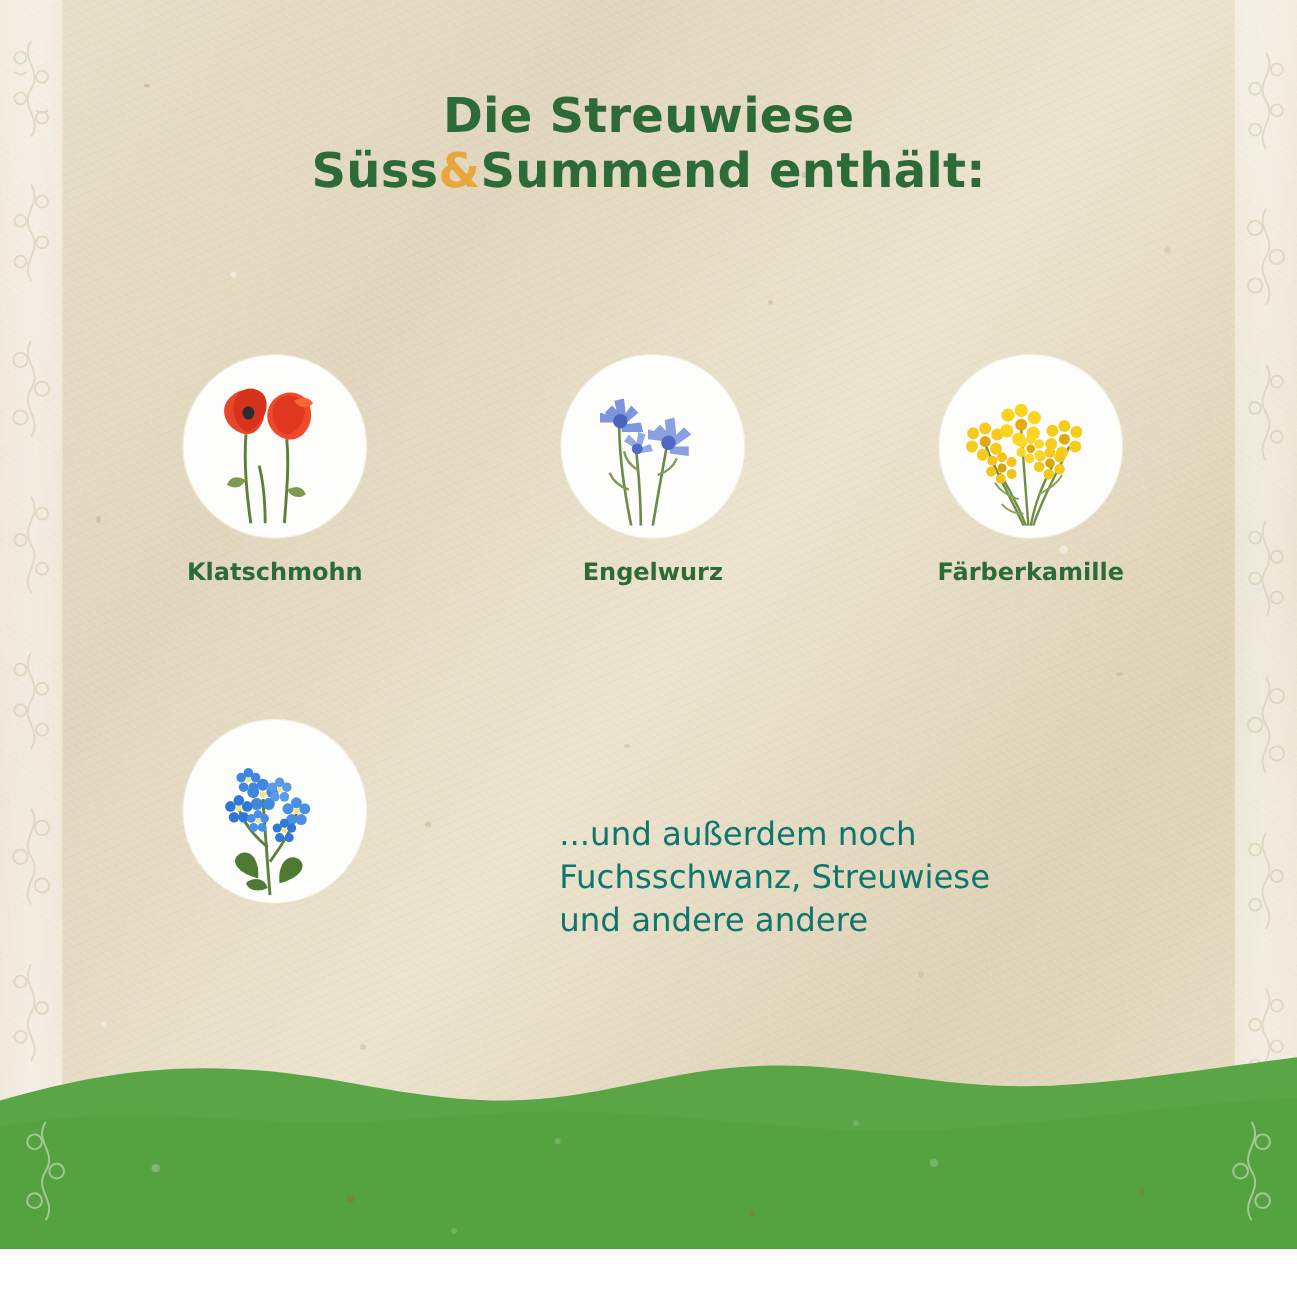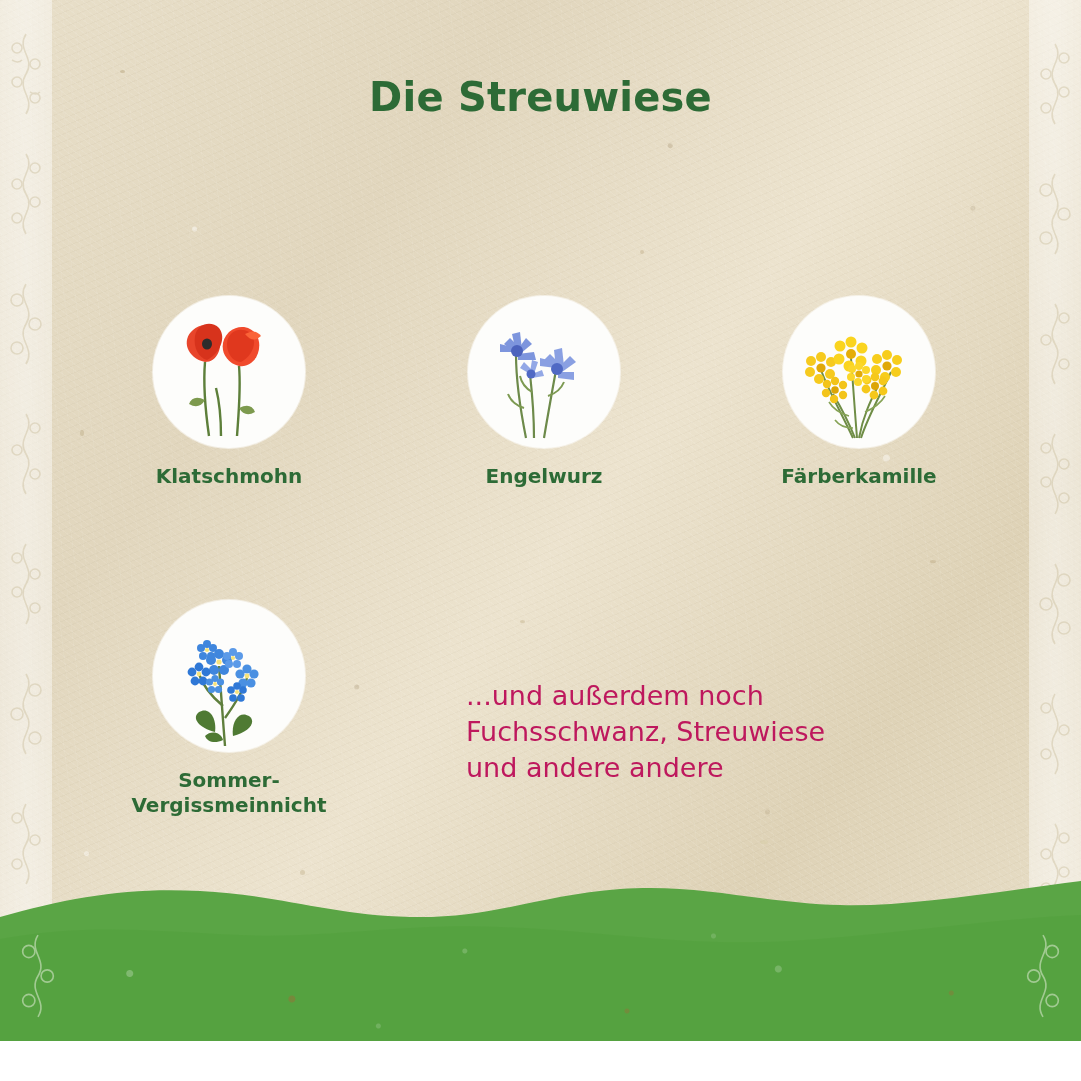--- a/index.html
+++ b/index.html
@@ -136,21 +136,21 @@
     line-height: 1.25;
     font-family: "DejaVu Sans", sans-serif;
   }
   .note {
     position: absolute;
     top: 678px;
     left: 466px;
     width: 470px;
     font-size: 27px;
     line-height: 1.33;
-    color: #be185d;
+    color: #0f766e;
     font-family: "DejaVu Sans", sans-serif;
   }
   .note div { white-space: nowrap; }
 </style>
 </head>
 <body>
 
 <div class="poster">
 
   <div class="paper-bg"></div>
@@ -285,20 +285,23 @@
         <circle cx="31" cy="18" r="5"></circle>
           <circle cx="13" cy="34" r="5"></circle>
         <circle cx="31" cy="52" r="5"></circle>
           <circle cx="13" cy="68" r="5"></circle>
       </g>
     </svg>
   </div>
 
   <div class="headline">
     <span>Die Streuwiese</span>
+    <span class="line2">
+      <span>Süss</span><span class="amp">&amp;</span><span>Summend enthält:</span>
+    </span>
   </div>
 
   <div class="grid-row row-1">
 
     <div class="flower-cell">
       <div class="circle">
         <svg viewBox="0 0 152 152">
           <g stroke="#5d7f3a" stroke-width="2.4" fill="none">
             <path d="M56 140 C 52 112, 50 90, 52 66"></path>
             <path d="M84 140 C 86 112, 88 92, 86 70"></path>
@@ -544,24 +547,20 @@
                   <circle cx="5.5" cy="-2" r="3.6"></circle>
                   <circle cx="3.5" cy="5.5" r="3.6"></circle>
                   <circle cx="-3.5" cy="5.5" r="3.6"></circle>
                   <circle cx="-5.5" cy="-2" r="3.6"></circle>
                 </g>
               <circle cx="0" cy="0" r="1.9" fill="#f6e27a"></circle>
             </g>
           </g>
         </svg>
       </div>
-      <div class="flower-label">
-        <div>Sommer-</div>
-        <div>Vergissmeinnicht</div>
-      </div>
     </div>
   </div>
 
   <div class="note">
     <div>...und außerdem noch</div>
     <div>Fuchsschwanz, Streuwiese</div>
     <div>und andere andere</div>
   </div>
 
   <div class="hills">

